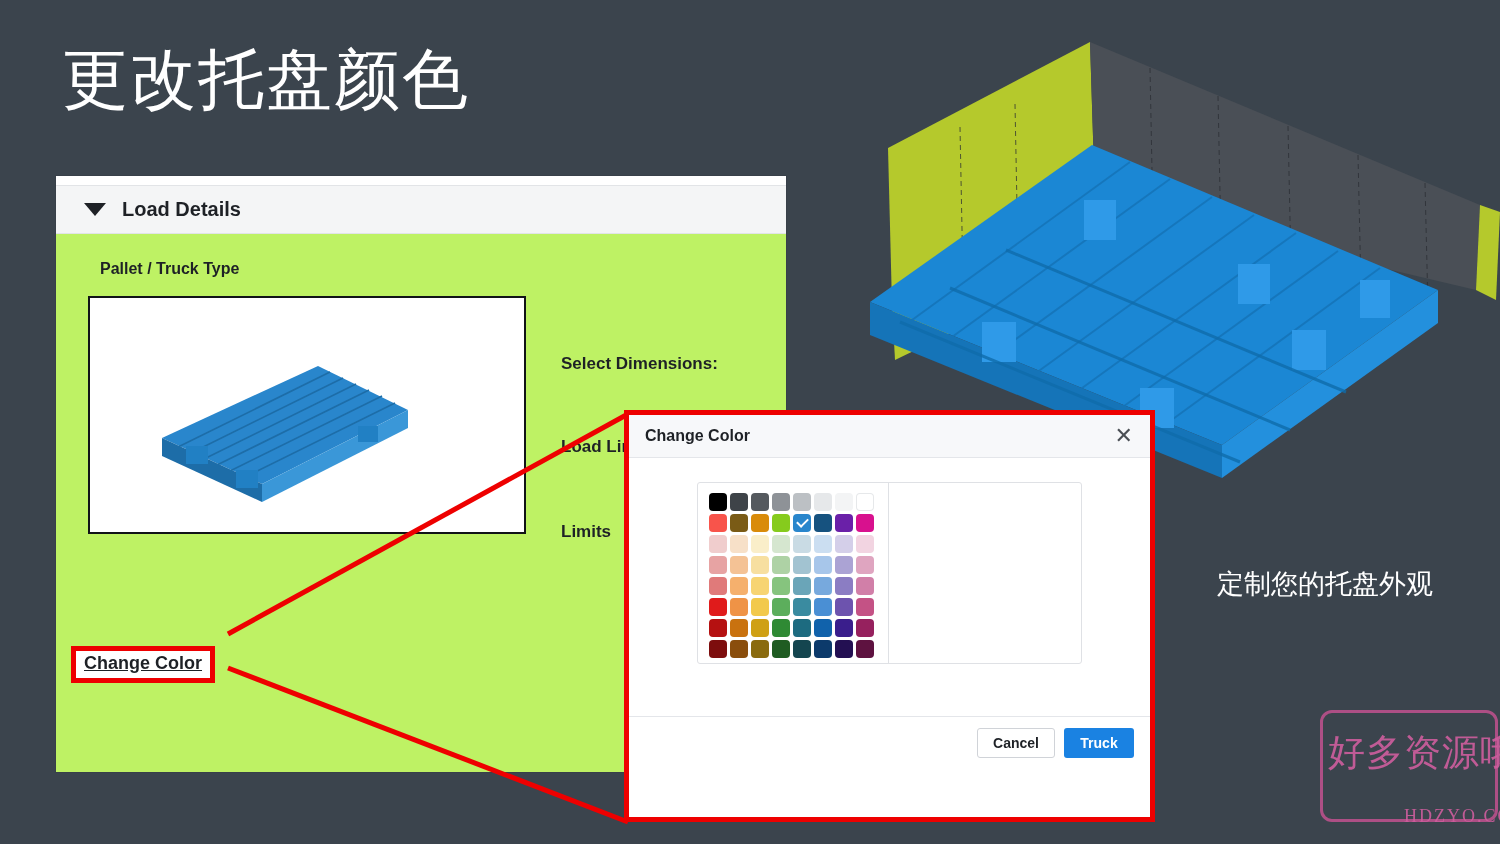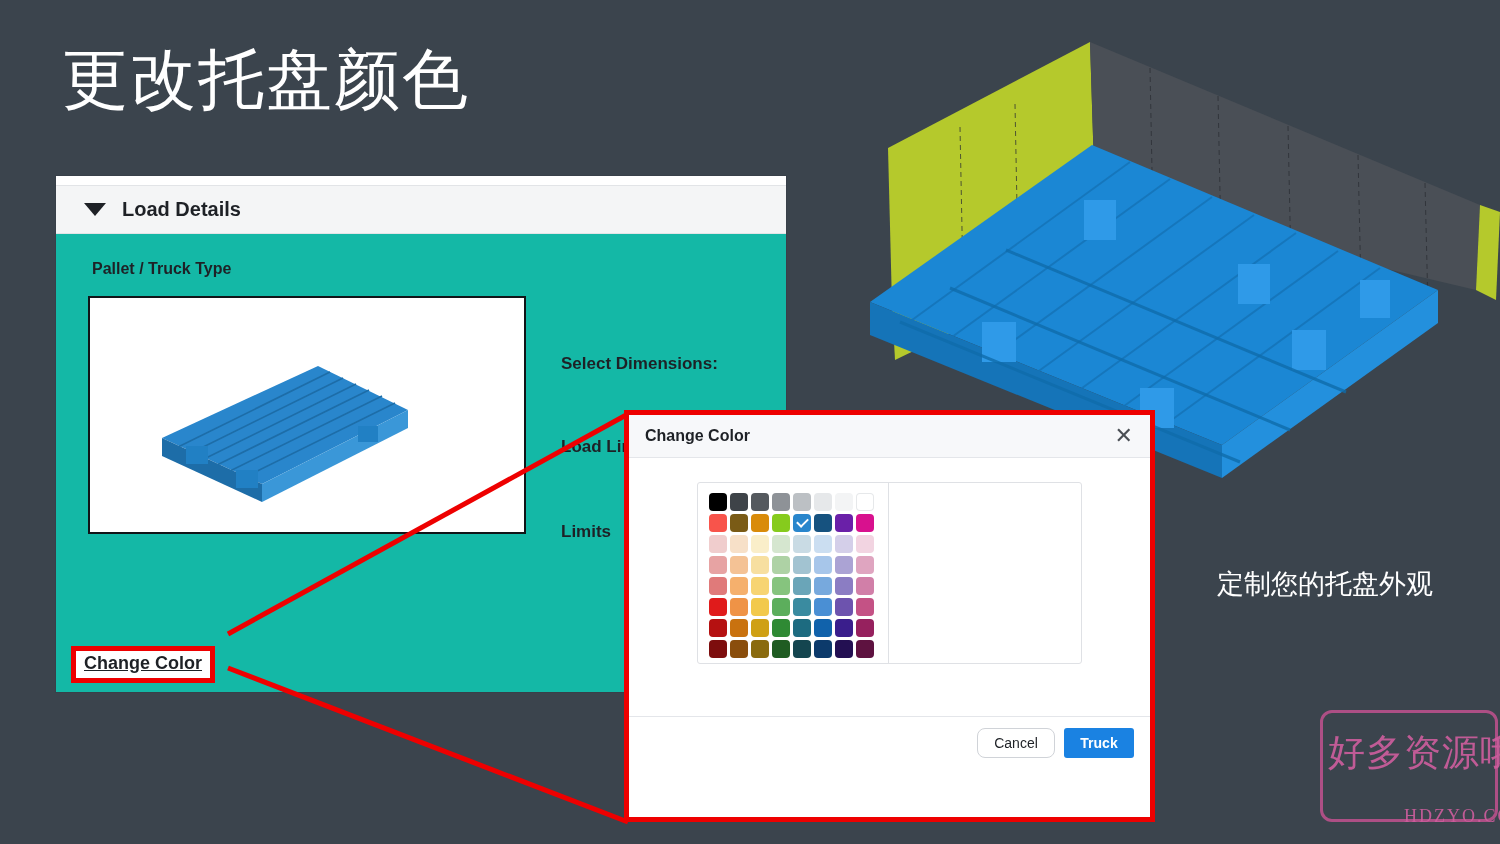--- a/index.html
+++ b/index.html
@@ -37,22 +37,22 @@
     width:270px;
     text-align:center;
     color:#ffffff;
     font-size:27px;
     line-height:1.35;
   }
 
   
   #app-panel {
     position:absolute; left:56px; top:176px;
-    width:730px; height:516px;
-    background:#14b8a6;
+    width:730px; height:596px;
+    background:#bef264;
     box-shadow:0 0 0 1px rgba(0,0,0,0.05);
   }
   #panel-topstrip {
     height:10px; background:#ffffff;
     border-bottom:1px solid #e2e4e7;
   }
   #panel-header {
     height:48px;
     background:#f4f5f6;
     border-bottom:1px solid #e2e4e7;
@@ -67,21 +67,21 @@
     margin-right:16px;
   }
   #panel-header .title {
     font-size:20px; font-weight:bold; color:#1e2126;
   }
 
   #panel-body { position:relative; padding:26px 30px 0 32px; height:458px; }
 
   .form-label {
     font-size:16px; font-weight:bold; color:#1e2126;
-    margin:0 0 18px 4px;
+    margin:0 0 18px 12px;
   }
   #select-library-btn {
     display:block;
     width:440px; height:34px;
     border:1px solid #1e2126;
     background:#ffffff;
     border-radius:3px;
     font-size:15px; font-weight:bold; color:#1e2126;
     font-family:"Liberation Sans", sans-serif;
     cursor:pointer;
@@ -288,22 +288,22 @@
     height:52px;
     border-top:1px solid #e4e6ea;
     display:flex; align-items:center; justify-content:flex-end;
     padding-right:16px;
     gap:9px;
   }
   #cancel-btn {
     min-width:78px; height:30px;
     border:1px solid #d0d3d8;
     background:#ffffff;
-    border-radius:8px;
-    font-size:14px; font-weight:normal; color:#1e2126;
+    border-radius:3px;
+    font-size:14px; font-weight:bold; color:#1e2126;
     font-family:"Liberation Sans", sans-serif;
     cursor:pointer;
   }
   #save-btn {
     min-width:70px; height:30px;
     border:none;
     background:#1a82e2;
     border-radius:3px;
     font-size:14px; font-weight:bold; color:#ffffff;
     font-family:"Liberation Sans", sans-serif;

